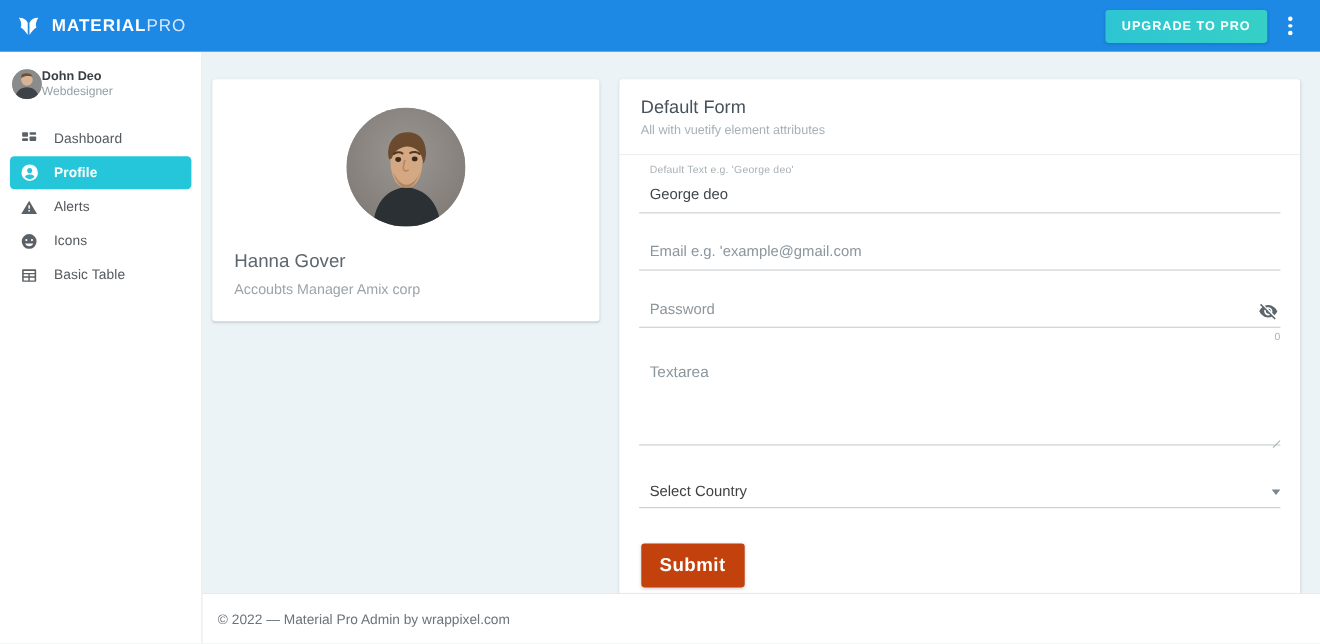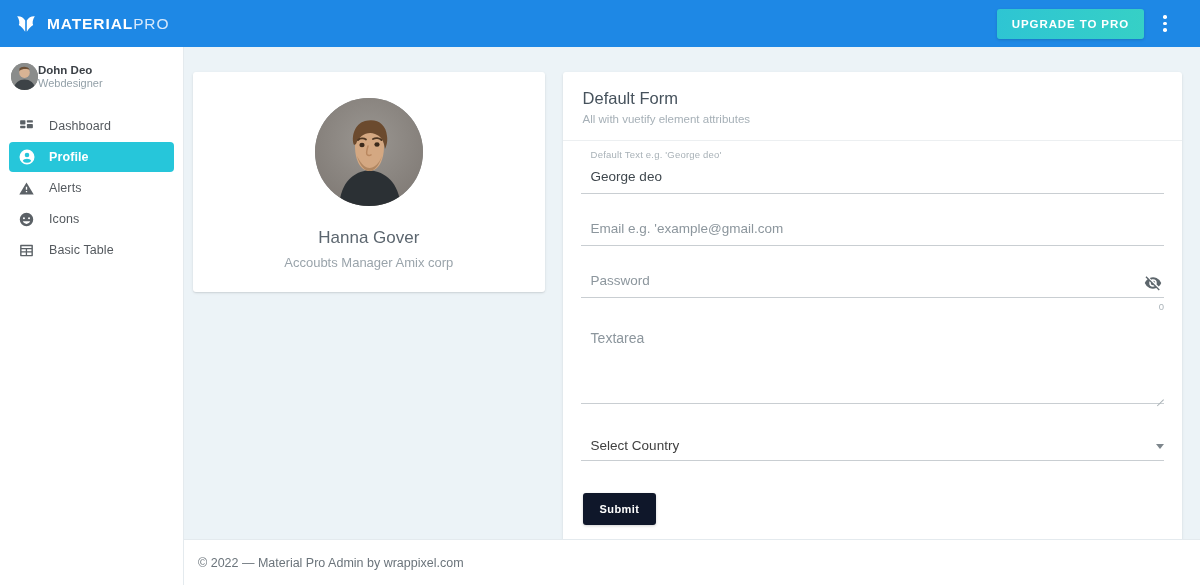--- a/index.html
+++ b/index.html
@@ -10,21 +10,21 @@
     overflow: hidden;
   }
   .app { width: 1200px; height: 585px; position: relative; background: #ecf3f7; }
 
   
   .topbar {
     position: absolute; top: 0; left: 0;
     width: 1200px; height: 47px;
     background: #1e88e5;
     display: flex; align-items: center;
-    padding: 0 20px 0 14px;
+    padding: 0 12px 0 14px;
     z-index: 20;
   }
   .brand { display: flex; align-items: center; gap: 9px; }
   .brand-logo { width: 24px; height: 24px; display: block; }
   .brand-text {
     font-size: 15.5px; letter-spacing: 0.9px; color: #ffffff;
     font-weight: 700; white-space: nowrap;
   }
   .brand-text .light { font-weight: 400; color: #d7e9fb; }
   .topbar-spacer { flex: 1; }
@@ -85,21 +85,21 @@
     padding: 25px 18px 0 9px;
   }
   .row { display: flex; gap: 18px; align-items: flex-start; }
 
   .card {
     background: #ffffff; border-radius: 3px;
     box-shadow: 0 1px 3px rgba(0,0,0,.10), 0 1px 1px rgba(0,0,0,.05);
   }
 
   
-  .profile-card { width: 368px; padding: 26px 20px 22px; text-align: center; }
+  .profile-card { width: 368px; padding: 26px 20px 22px; }
   .profile-photo {
     width: 108px; height: 108px; border-radius: 50%;
     margin: 0 auto 22px; overflow: hidden; background: #8d8f8e;
   }
   .profile-name { font-size: 17px; color: #5c666f; font-weight: 400; margin-bottom: 7px; }
   .profile-role { font-size: 13px; color: #9aa4ab; }
 
   
   .form-card { width: 652px; }
   .form-head { padding: 17px 20px 15px; border-bottom: 1px solid #eceff1; }
@@ -159,23 +159,23 @@
   }
   .select-value { font-size: 13.5px; color: #404040; padding-left: 10px; flex: 1; }
   .caret {
     width: 0; height: 0; margin-bottom: 4px;
     border-left: 4.5px solid transparent; border-right: 4.5px solid transparent;
     border-top: 5px solid #7d868c;
   }
 
   .submit-wrap { padding-top: 32px; padding-left: 2px; }
   .submit-btn {
-    background: #0f172a; color: #ffffff; border: none; border-radius: 3px;
+    background: #c2410c; color: #ffffff; border: none; border-radius: 3px;
     font-family: "Liberation Sans", sans-serif;
-    font-size: 11px; font-weight: 700; letter-spacing: .4px;
+    font-size: 17px; font-weight: 700; letter-spacing: .4px;
     padding: 10px 17px; cursor: pointer;
     box-shadow: 0 1px 3px rgba(0,0,0,.18);
   }
 
   
   .footer {
     position: absolute; bottom: 0; left: 184px;
     width: 1016px; height: 46px;
     background: #ffffff;
     border-top: 1px solid #e4eaee;

